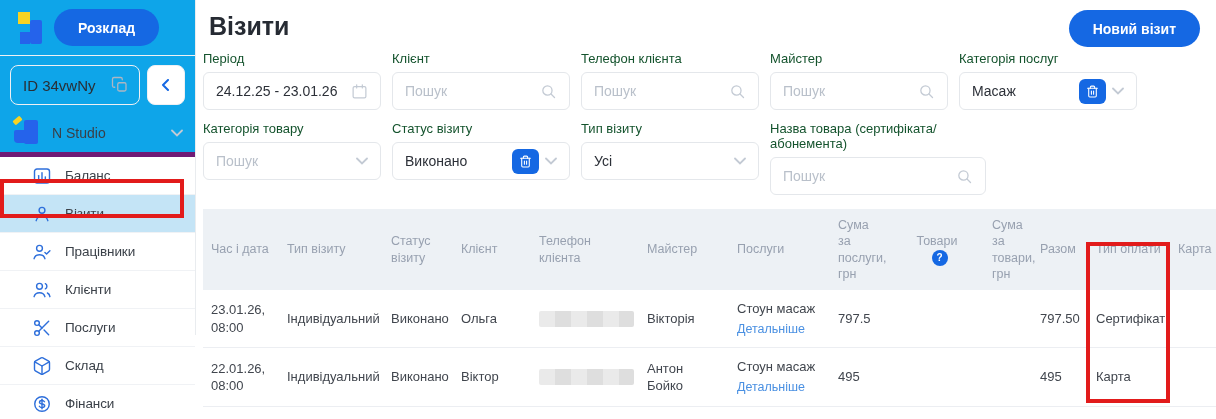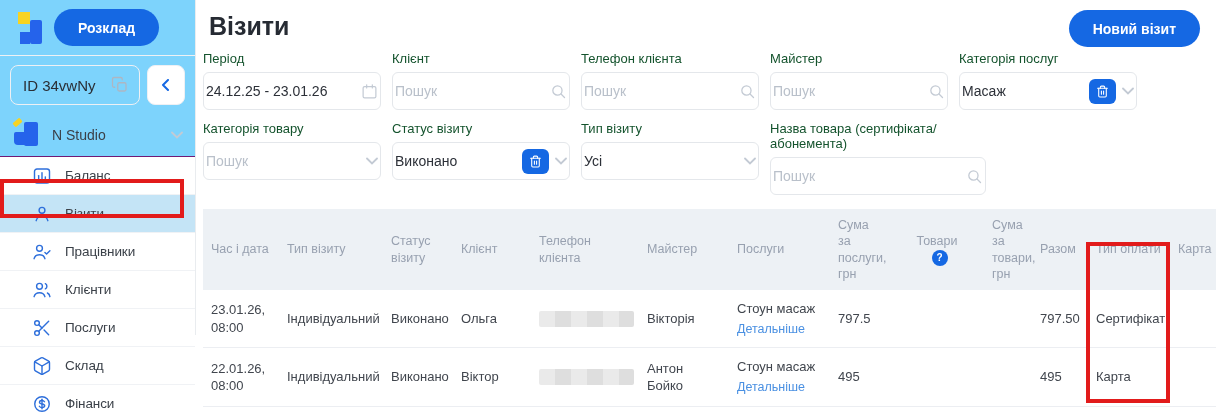--- a/index.html
+++ b/index.html
@@ -4,21 +4,21 @@
 <style>
   * { box-sizing: border-box; margin: 0; padding: 0; }
   body { margin: 0; background: #fff; }
   .screen {
     position: relative; width: 1216px; height: 419px; overflow: hidden;
     background: #fff; font-family: "Liberation Sans", sans-serif; color: #41464e;
   }
   
   .sidebar {
     position: absolute; left: 0; top: 0; width: 196px; height: 335px;
-    background: #7dd3fc; border-right: 1px solid #e9ecef;
+    background: #0ea5e9; border-right: 1px solid #e9ecef;
   }
   .logo-row {
     height: 56px; display: flex; align-items: center; gap: 10px;
     padding: 0 12px 0 18px; border-bottom: 1px solid #eef1f4;
   }
   .logo-mark { position: relative; width: 26px; height: 36px; flex: 0 0 auto; }
   .logo-mark .b1 { position: absolute; left: 0; top: 2px; width: 12px; height: 12px; background: #f7d322; }
   .logo-mark .b2 { position: absolute; left: 12px; top: 10px; width: 12px; height: 24px; background: #2563eb; border-radius: 2px; }
   .logo-mark .b3 { position: absolute; left: 2px; top: 22px; width: 10px; height: 12px; background: #2563eb; }
   .pill-btn {
@@ -31,21 +31,21 @@
     flex: 1; height: 40px; border: 1px solid #eef0f4; border-radius: 8px;
     display: flex; align-items: center; justify-content: space-between; padding: 0 10px 0 12px;
     font-size: 15px; color: #2a2e35;
   }
   .collapse-card {
     width: 38px; height: 40px; border: 1px solid #eef0f4; border-radius: 8px;
     display: flex; align-items: center; justify-content: center; cursor: pointer; background: #fff;
   }
   .studio-row {
     display: flex; align-items: center; gap: 10px; padding: 0 12px 0 12px;
-    height: 44px; border-bottom: 1px solid #701a75;
+    height: 44px; border-bottom: 5px solid #701a75;
   }
   .studio-logo { position: relative; width: 30px; height: 32px; flex: 0 0 auto; }
   .studio-logo .s1 { position: absolute; left: 1px; top: 1px; width: 9px; height: 5px; background: #f7d322; transform: rotate(-40deg); border-radius: 1px; }
   .studio-logo .s2 { position: absolute; left: 12px; top: 3px; width: 14px; height: 24px; background: #2563eb; border-radius: 2px; }
   .studio-logo .s3 { position: absolute; left: 2px; top: 13px; width: 12px; height: 13px; background: #2563eb; border-radius: 2px 0 0 4px; }
   .studio-name { flex: 1; font-size: 14px; color: #3a3f47; }
   .nav-item {
     height: 38px; display: flex; align-items: center; gap: 13px; padding: 0 32px;
     border-bottom: 1px solid #f0f2f5; cursor: pointer; background: #fff;
   }
@@ -59,21 +59,21 @@
   .page-title { font-size: 25px; font-weight: bold; color: #262b33; margin-left: 6px; margin-top: 2px; }
   
   .filters { margin-top: 4px; }
   .f-row { display: flex; gap: 11px; margin-top: 0; }
   .f-row + .f-row { margin-top: 11px; }
   .field { width: 178px; }
   .field.wide { width: 216px; }
   .f-label { font-size: 13px; color: #14532d; margin-bottom: 6px; }
   .f-card {
     height: 38px; border: 1px solid #e4e7eb; border-radius: 6px; background: #fff;
-    display: flex; align-items: center; padding: 0 2px; gap: 6px;
+    display: flex; align-items: center; padding: 0 12px; gap: 6px;
   }
   .f-card input {
     flex: 1; min-width: 0; border: none; outline: none; font-family: "Liberation Sans", sans-serif;
     font-size: 14px; color: #2c3038; background: transparent;
   }
   .f-card input::placeholder { color: #b9c0ca; }
   .f-value { flex: 1; font-size: 14px; color: #2c3038; }
   .f-placeholder { flex: 1; font-size: 14px; color: #b9c0ca; }
   .trash-btn {
     width: 27px; height: 25px; border: none; border-radius: 6px; background: #1568e3;

